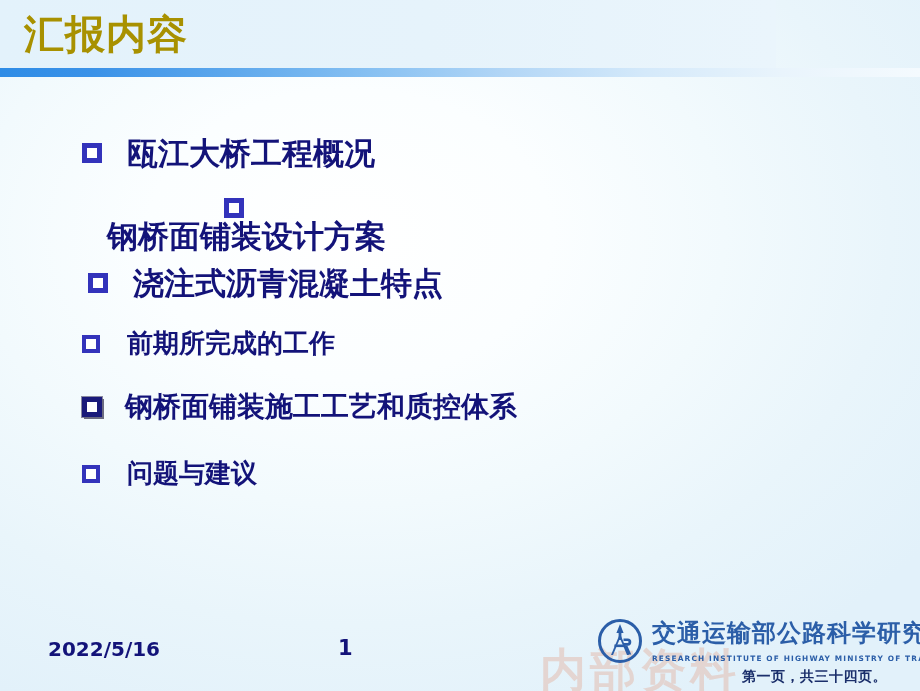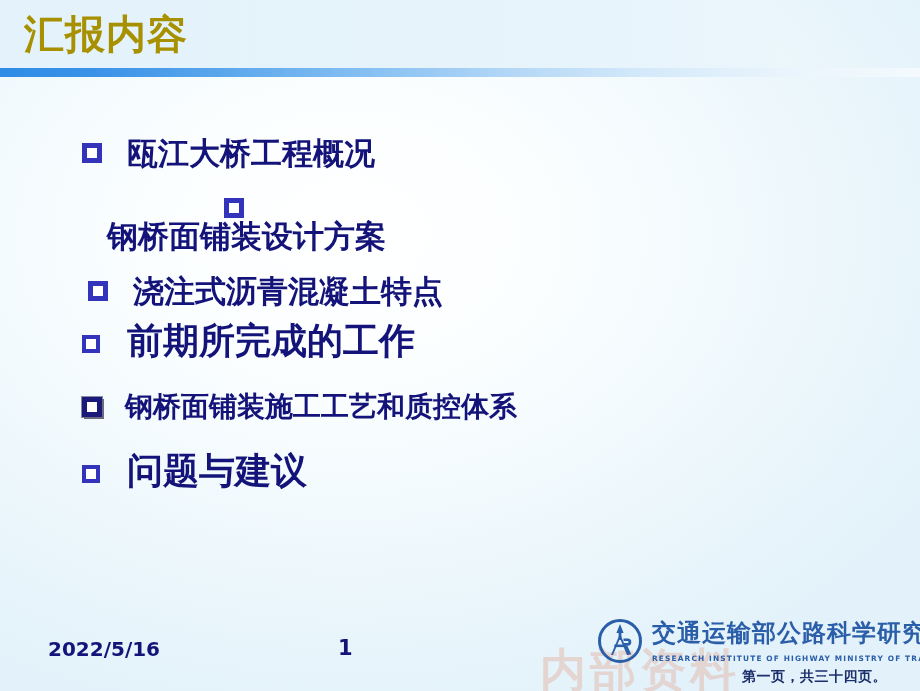--- a/index.html
+++ b/index.html
@@ -93,27 +93,27 @@
     height: 20px;
     border: 5px solid #1a1a7a;
     box-shadow: 2px 2px 0 0 #6b6b80, 0 0 0 1px #8a8aa0;
   }
   .bullet-text {
     color: #131379;
     font-weight: bold;
     font-family: "DejaVu Sans", "Liberation Sans", sans-serif;
   }
   .bullet-text.big   { font-size: 31px; line-height: 36px; }
-  .bullet-text.mid   { font-size: 36px; line-height: 35px; font-family: Liberation Mono, monospace; }
+  .bullet-text.mid   { font-size: 26px; line-height: 35px; }
   .bullet-text.small { font-size: 28px; line-height: 33px; }
 
   
   .row-0 { left: 82px; top: 58px;  }
   .row-1 { left: 82px; top: 121px; flex-direction: column; }
-  .row-2 { left: 82px; top: 196px; padding-left: 6px; }
+  .row-2 { left: 82px; top: 188px; padding-left: 6px; }
   .row-3 { left: 82px; top: 249px; }
   .row-4 { left: 82px; top: 313px; }
   .row-5 { left: 82px; top: 379px; }
 
   .row-0 .bullet-text,
   .row-1 .bullet-text,
   .row-2 .bullet-text { margin-left: 25px; }
   .row-3 .bullet-text { margin-left: 27px; }
   .row-4 .bullet-text { margin-left: 23px; }
   .row-5 .bullet-text { margin-left: 27px; }

